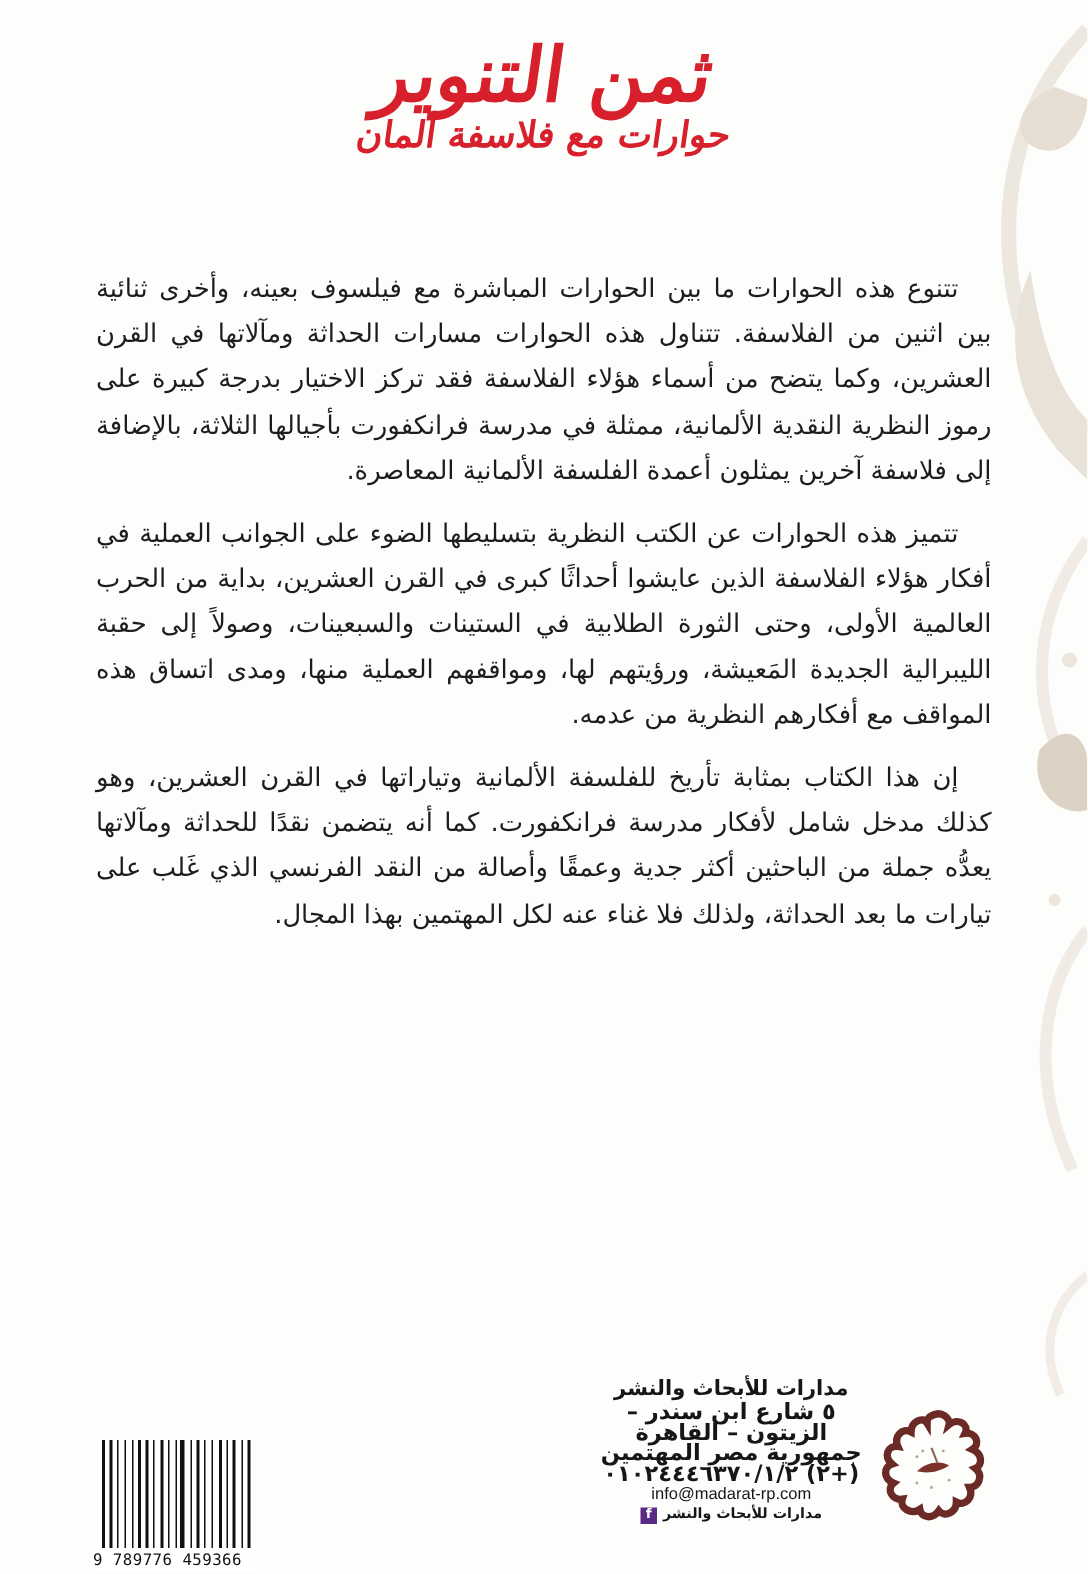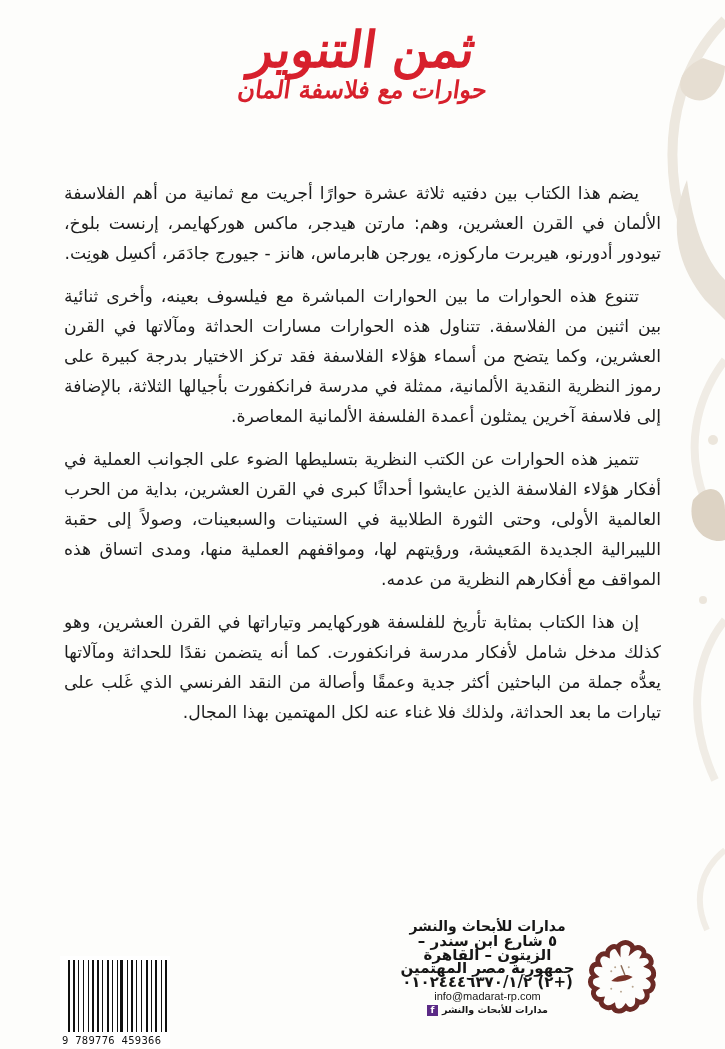--- a/index.html
+++ b/index.html
@@ -177,24 +177,23 @@
     <circle cx="138" cy="440" r="5" fill="#ece6dc"></circle>
     <circle cx="128" cy="600" r="4" fill="#ece6dc"></circle>
   </svg>
 
   <header class="title-block">
     <div class="title-main">ثمن التنوير</div>
     <div class="title-sub">حوارات مع فلاسفة ألمان</div>
   </header>
 
   <section class="body-text">
-    <p>يضم هذا الكتاب بين دفتيه ثلاثة عشرة حوارًا أجريت مع ثمانية من أهم الفلاسفة الألمان في القرن العشرين، وهم: مارتن هيدجر، ماكس هوركهايمر، إرنست بلوخ، تيودور أدورنو، هيربرت ماركوزه، يورجن هابرماس، هانز - جيورج جادَمَر، أكسِل هونِت.</p>
     <p>تتنوع هذه الحوارات ما بين الحوارات المباشرة مع فيلسوف بعينه، وأخرى ثنائية بين اثنين من الفلاسفة. تتناول هذه الحوارات مسارات الحداثة ومآلاتها في القرن العشرين، وكما يتضح من أسماء هؤلاء الفلاسفة فقد تركز الاختيار بدرجة كبيرة على رموز النظرية النقدية الألمانية، ممثلة في مدرسة فرانكفورت بأجيالها الثلاثة، بالإضافة إلى فلاسفة آخرين يمثلون أعمدة الفلسفة الألمانية المعاصرة.</p>
     <p>تتميز هذه الحوارات عن الكتب النظرية بتسليطها الضوء على الجوانب العملية في أفكار هؤلاء الفلاسفة الذين عايشوا أحداثًا كبرى في القرن العشرين، بداية من الحرب العالمية الأولى، وحتى الثورة الطلابية في الستينات والسبعينات، وصولاً إلى حقبة الليبرالية الجديدة المَعيشة، ورؤيتهم لها، ومواقفهم العملية منها، ومدى اتساق هذه المواقف مع أفكارهم النظرية من عدمه.</p>
-    <p>إن هذا الكتاب بمثابة تأريخ للفلسفة هوركهايمر وتياراتها في القرن العشرين، وهو كذلك مدخل شامل لأفكار مدرسة فرانكفورت. كما أنه يتضمن نقدًا للحداثة ومآلاتها يعدُّه جملة من الباحثين أكثر جدية وعمقًا وأصالة من النقد الفرنسي الذي غَلب على تيارات ما بعد الحداثة، ولذلك فلا غناء عنه لكل المهتمين بهذا المجال.</p>
+    <p>إن هذا الكتاب بمثابة تأريخ للفلسفة الألمانية وتياراتها في القرن العشرين، وهو كذلك مدخل شامل لأفكار مدرسة فرانكفورت. كما أنه يتضمن نقدًا للحداثة ومآلاتها يعدُّه جملة من الباحثين أكثر جدية وعمقًا وأصالة من النقد الفرنسي الذي غَلب على تيارات ما بعد الحداثة، ولذلك فلا غناء عنه لكل المهتمين بهذا المجال.</p>
   </section>
 
   <div class="barcode">
     <div class="barcode-bars" id="bars">
         <span style="width: 2px; background: rgb(17, 17, 17); margin-right: 1px;"></span>
         <span style="width: 1px; background: transparent; margin-right: 1px;"></span>
         <span style="width: 1px; background: rgb(17, 17, 17); margin-right: 1px;"></span>
         <span style="width: 2px; background: transparent; margin-right: 1px;"></span>
         <span style="width: 3px; background: rgb(17, 17, 17); margin-right: 1px;"></span>
         <span style="width: 1px; background: transparent; margin-right: 1px;"></span>

